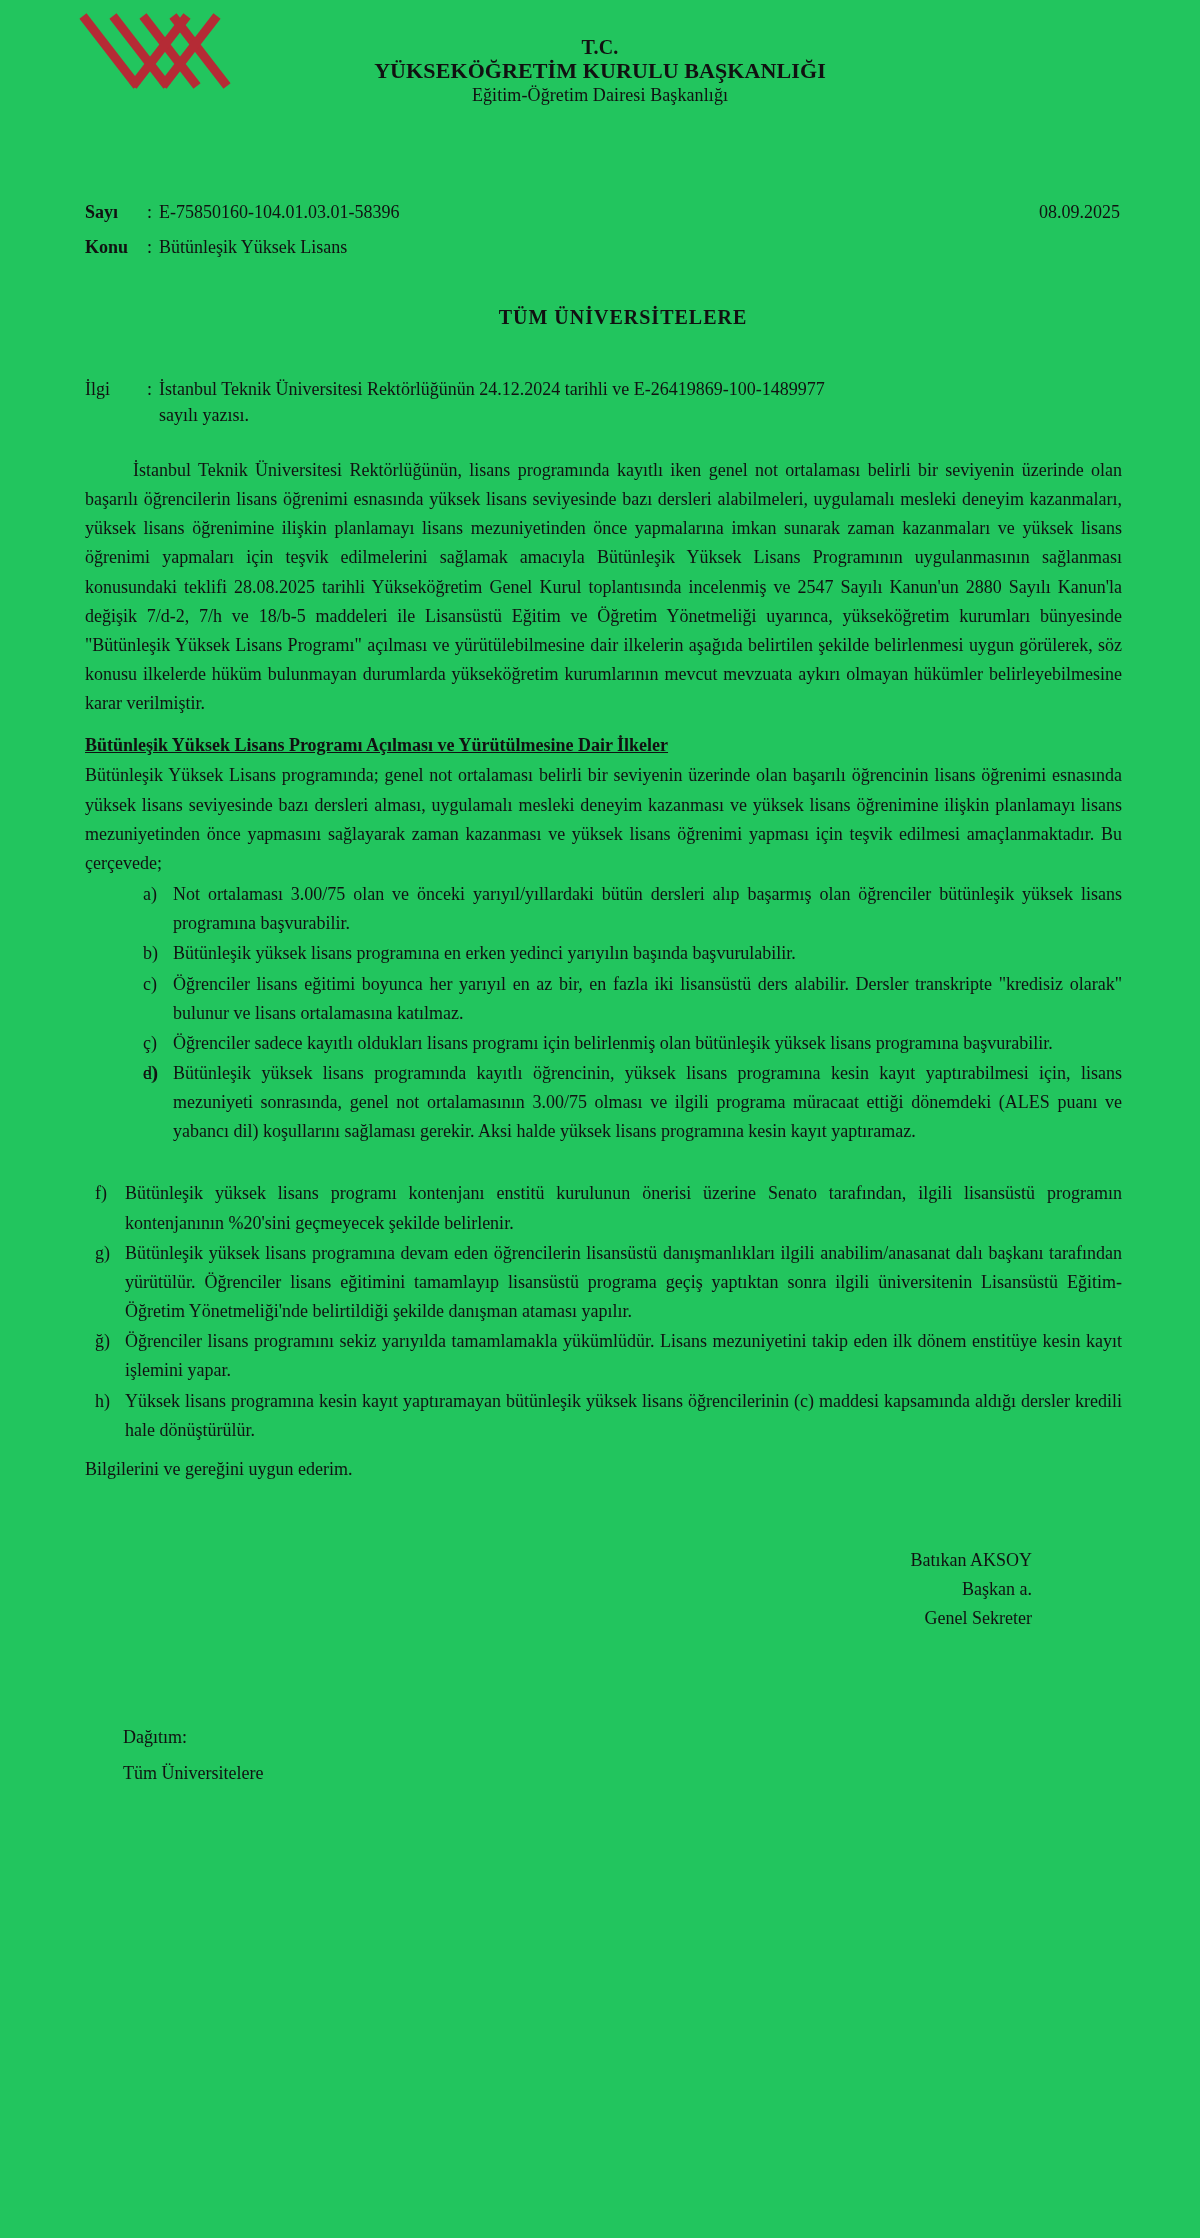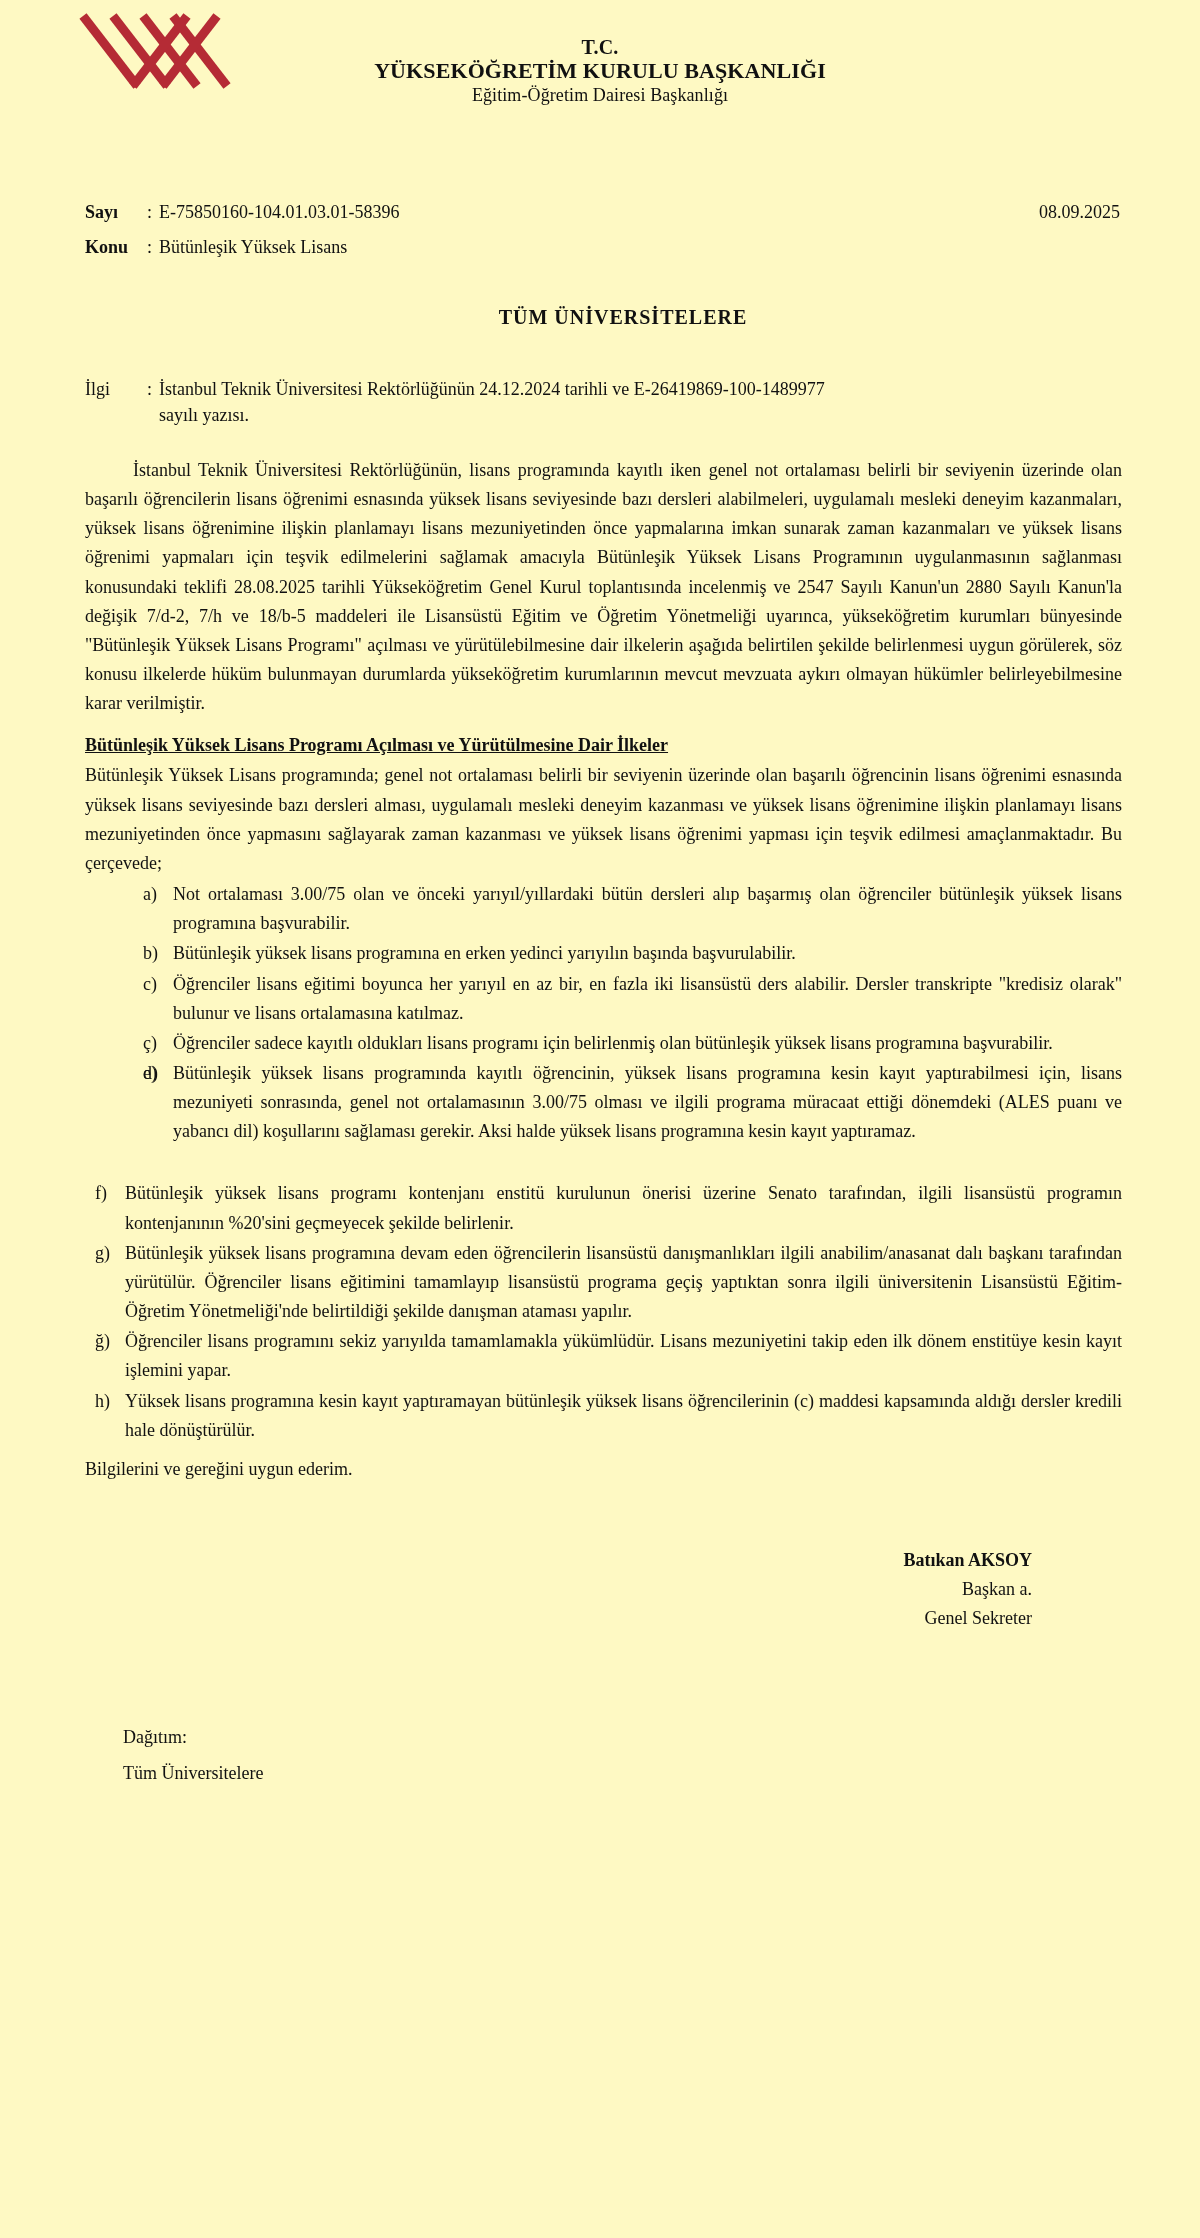--- a/index.html
+++ b/index.html
@@ -10,21 +10,21 @@
   }
   body {
     font-family: "Liberation Serif", "DejaVu Serif", serif;
     color: #111111;
   }
   .page {
     position: relative;
     width: 1200px;
     height: 2238px;
     margin: 0 auto;
-    background: #fef9c3;
+    background: #22c55e;
     box-sizing: border-box;
     overflow: hidden;
   }
 
   
   .header {
     position: relative;
     height: 150px;
   }
   .logo-yok {
@@ -208,21 +208,21 @@
 
   
   .signature {
     margin-top: 62px;
     text-align: right;
     padding-right: 90px;
     font-size: 18px;
     line-height: 1.62;
   }
   .signature .sig-name {
-    font-weight: 700;
+    font-weight: 400;
   }
 
   
   .distribution {
     margin-top: 86px;
     margin-left: 38px;
     font-size: 18px;
     line-height: 2.0;
   }
   .distribution .dist-label {

